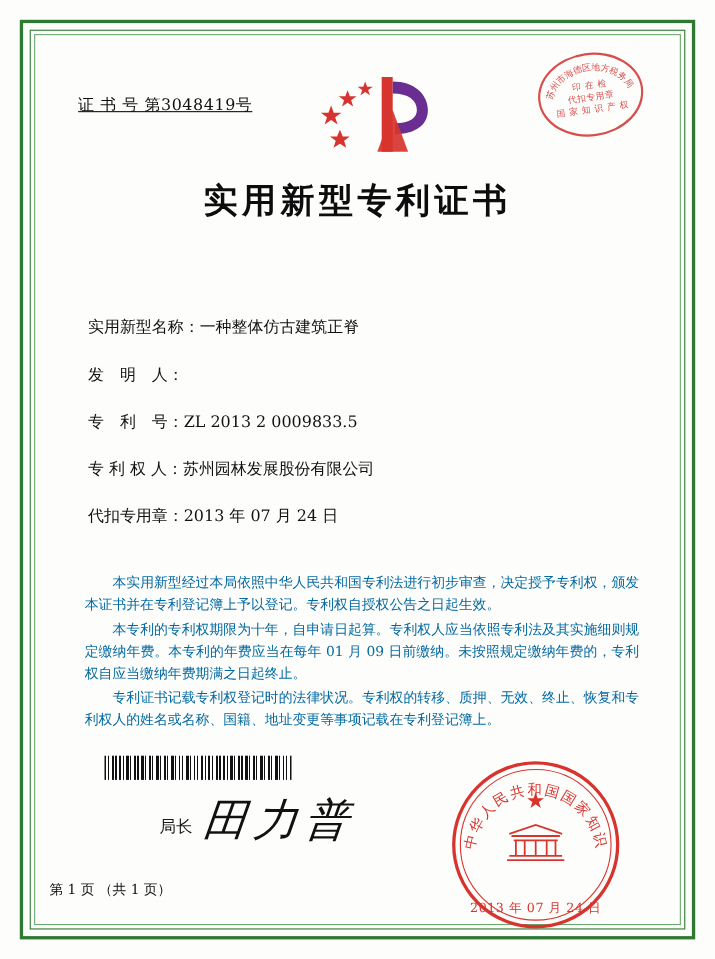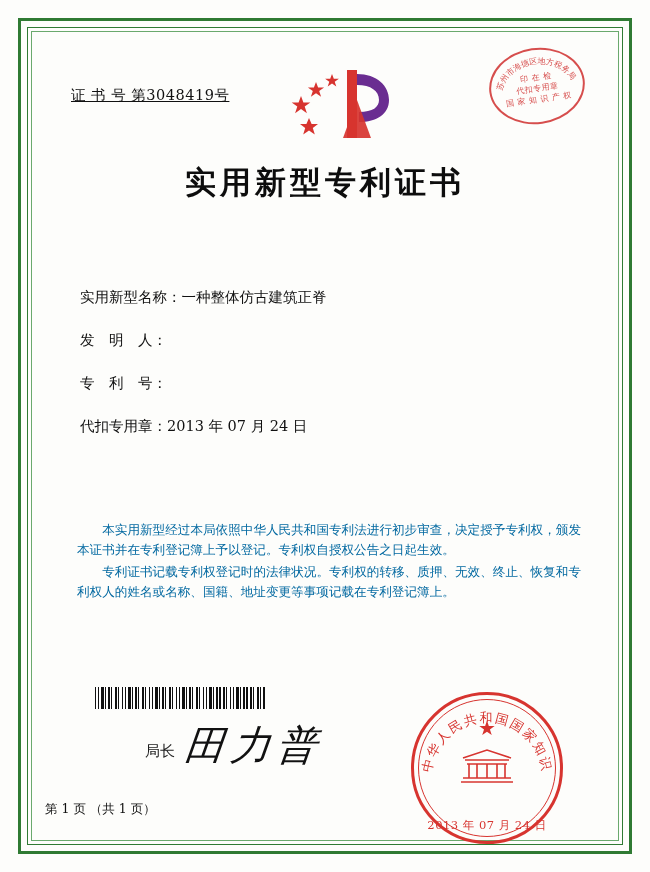--- a/index.html
+++ b/index.html
@@ -309,29 +309,35 @@
     <div class="fields">
       <div class="field-row">
         <span class="field-label">实用新型名称：</span>
         <span class="field-value">一种整体仿古建筑正脊</span>
       </div>
       <div class="field-row">
         <span class="field-label">发　明　人：</span>
       </div>
       <div class="field-row">
         <span class="field-label">专　利　号：</span>
+        <span class="field-value">ZL 2013 2 0009833.5</span>
+      </div>
+      <div class="field-row">
+        <span class="field-label">专 利 权 人：</span>
+        <span class="field-value">苏州园林发展股份有限公司</span>
       </div>
       <div class="field-row">
         <span class="field-label">代扣专用章：</span>
         <span class="field-value">2013 年 07 月 24 日</span>
       </div>
     </div>
 
     <div class="paragraphs">
       <p>本实用新型经过本局依照中华人民共和国专利法进行初步审查，决定授予专利权，颁发本证书并在专利登记簿上予以登记。专利权自授权公告之日起生效。</p>
+      <p>本专利的专利权期限为十年，自申请日起算。专利权人应当依照专利法及其实施细则规定缴纳年费。本专利的年费应当在每年 01 月 09 日前缴纳。未按照规定缴纳年费的，专利权自应当缴纳年费期满之日起终止。</p>
       <p>专利证书记载专利权登记时的法律状况。专利权的转移、质押、无效、终止、恢复和专利权人的姓名或名称、国籍、地址变更等事项记载在专利登记簿上。</p>
     </div>
 
     <div class="barcode"></div>
 
     <div class="sig-label">局长</div>
     <div class="sig-script">田力普</div>
 
     <div class="seal-main">
       <div class="ring"></div>

